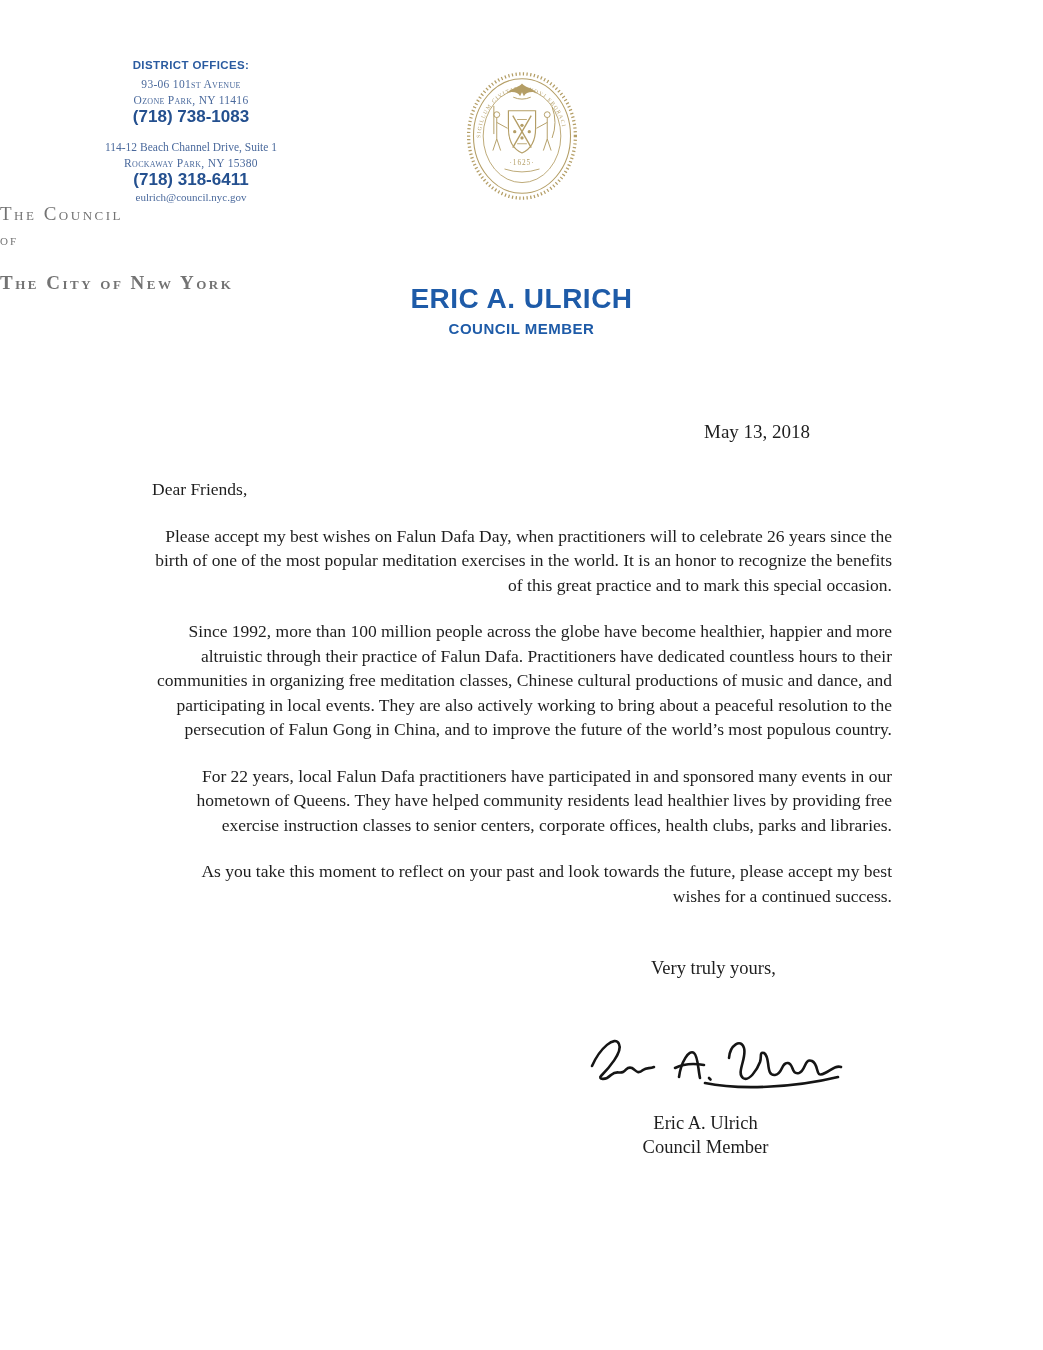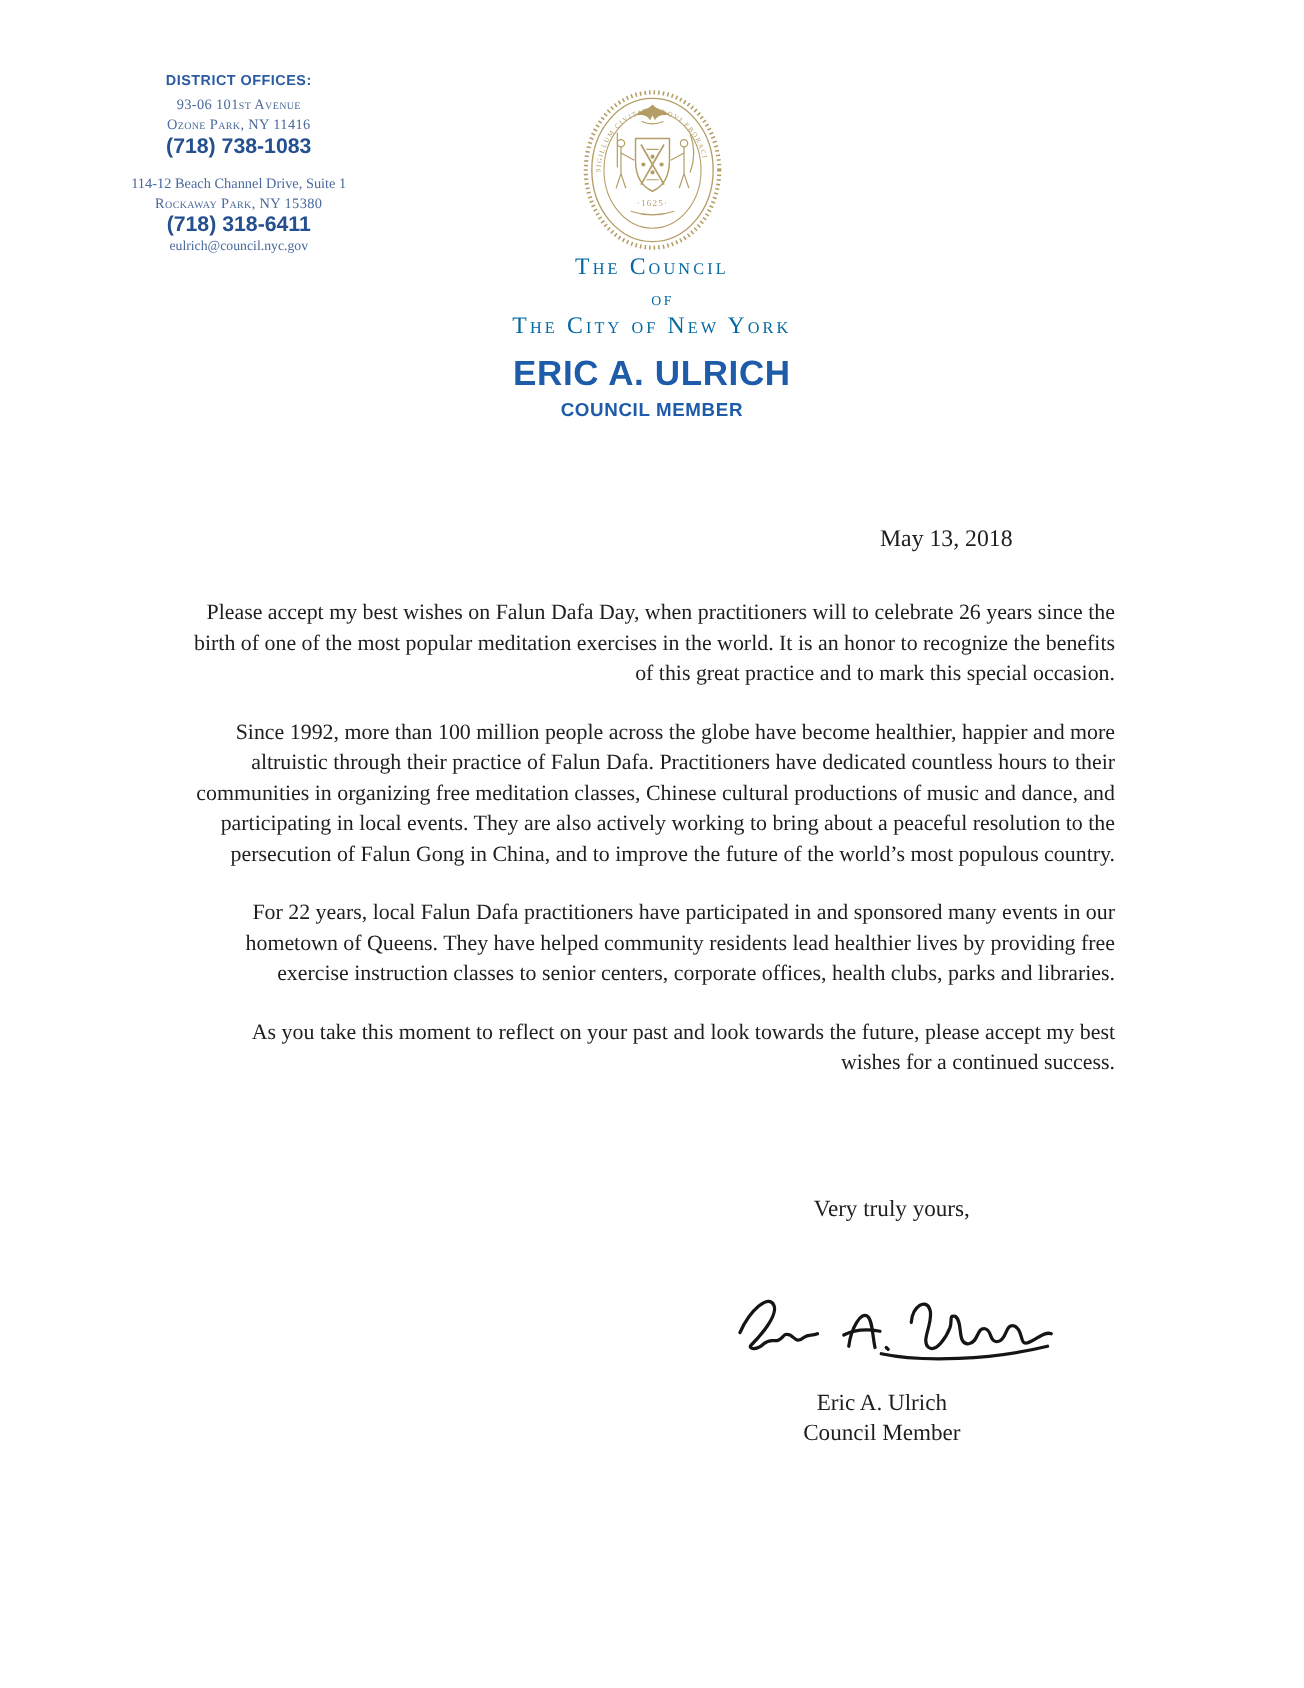--- a/index.html
+++ b/index.html
@@ -60,25 +60,25 @@
     margin-bottom: 7px;
   }
   .cm-item { font-size: 11.5px; font-variant: small-caps; letter-spacing: 0.5px; line-height: 20.5px; }
 
   
   .seal-wrap { position: absolute; top: 70px; left: 50%; transform: translateX(-50%); }
 
   
   .org {
     position: absolute; top: 203px; left: 0; width: 100%;
-    text-align: center; color: #0369a1;
+    text-align: left; color: #737373;
   }
   .org-line1, .org-line3 { font-size: 19px; font-variant: small-caps; letter-spacing: 2.5px; }
-  .org-line2 { font-size: 15px; font-variant: small-caps; letter-spacing: 2px; margin-top: 7px; margin-left: 17px; }
-  .org-line3 { margin-top: 1px; }
+  .org-line2 { font-size: 15px; font-variant: small-caps; letter-spacing: 2px; margin-top: 7px; }
+  .org-line3 { margin-top: 23px; font-weight: bold; }
 
   .member-name {
     position: absolute; top: 283px; left: 0; width: 100%;
     text-align: center;
     font-family: "Liberation Sans", sans-serif;
     font-weight: bold; font-size: 28px; letter-spacing: 0.5px;
     color: #1e5ba8;
   }
   .member-title {
     position: absolute; top: 320px; left: 0; width: 100%;
@@ -174,20 +174,21 @@
     <div class="org-line2">of</div>
     <div class="org-line3">The City of New York</div>
   </div>
 
   <div class="member-name">ERIC A. ULRICH</div>
   <div class="member-title">COUNCIL MEMBER</div>
 
   <div class="date">May 13, 2018</div>
 
   <div class="body">
+    <div class="salutation">Dear Friends,</div>
     <div class="para">Please accept my best wishes on Falun Dafa Day, when practitioners will to celebrate 26 years since the birth of one of the most popular meditation exercises in the world. It is an honor to recognize the benefits of this great practice and to mark this special occasion.</div>
     <div class="para">Since 1992, more than 100 million people across the globe have become healthier, happier and more altruistic through their practice of Falun Dafa.  Practitioners have dedicated countless hours to their communities in organizing free meditation classes, Chinese cultural productions of music and dance, and participating in local events. They are also actively working to bring about a peaceful resolution to the persecution of Falun Gong in China, and to improve the future of the world’s most populous country.</div>
     <div class="para">For 22 years, local Falun Dafa practitioners have participated in and sponsored many events in our hometown of Queens. They have helped community residents lead healthier lives by providing free exercise instruction classes to senior centers, corporate offices, health clubs, parks and libraries.</div>
     <div class="para">As you take this moment to reflect on your past and look towards the future, please accept my best wishes for a continued success.</div>
   </div>
 
   <div class="closing-phrase">Very truly yours,</div>
 
   <div class="signature-svg">
     <svg width="262" height="82" viewBox="0 0 262 82" xmlns="http://www.w3.org/2000/svg">

